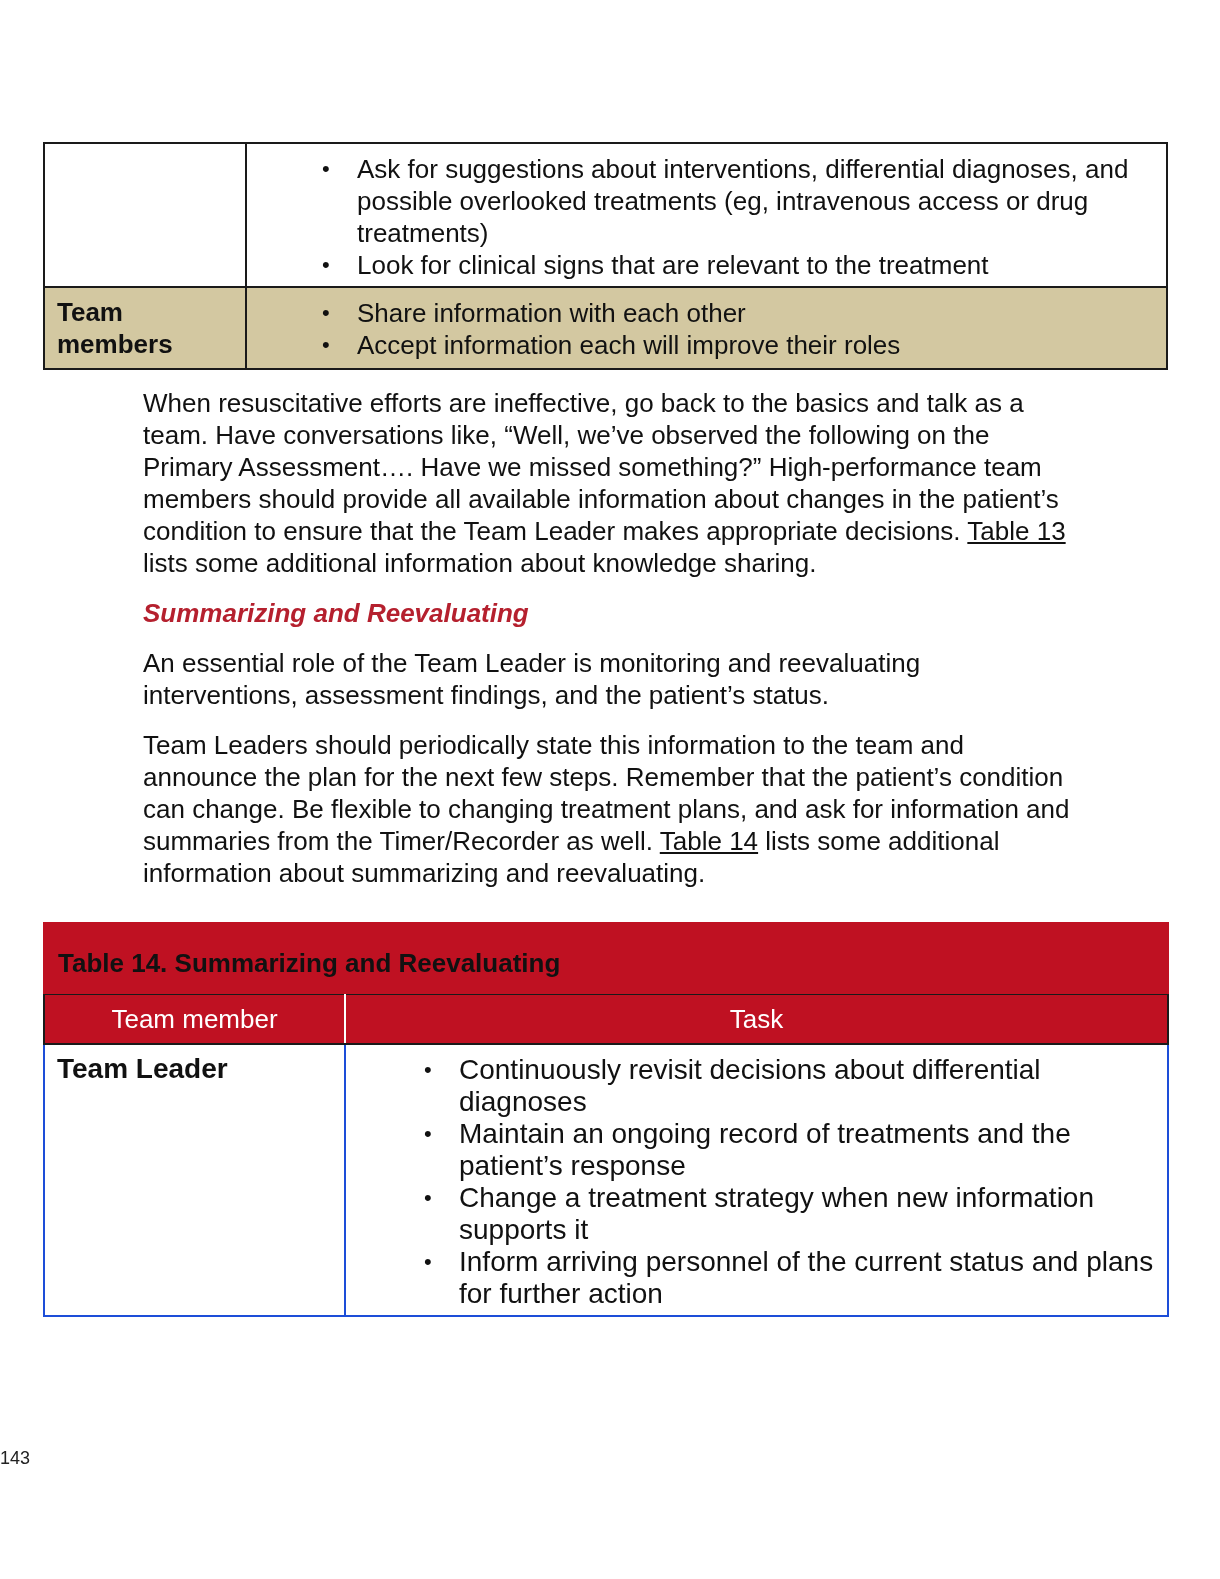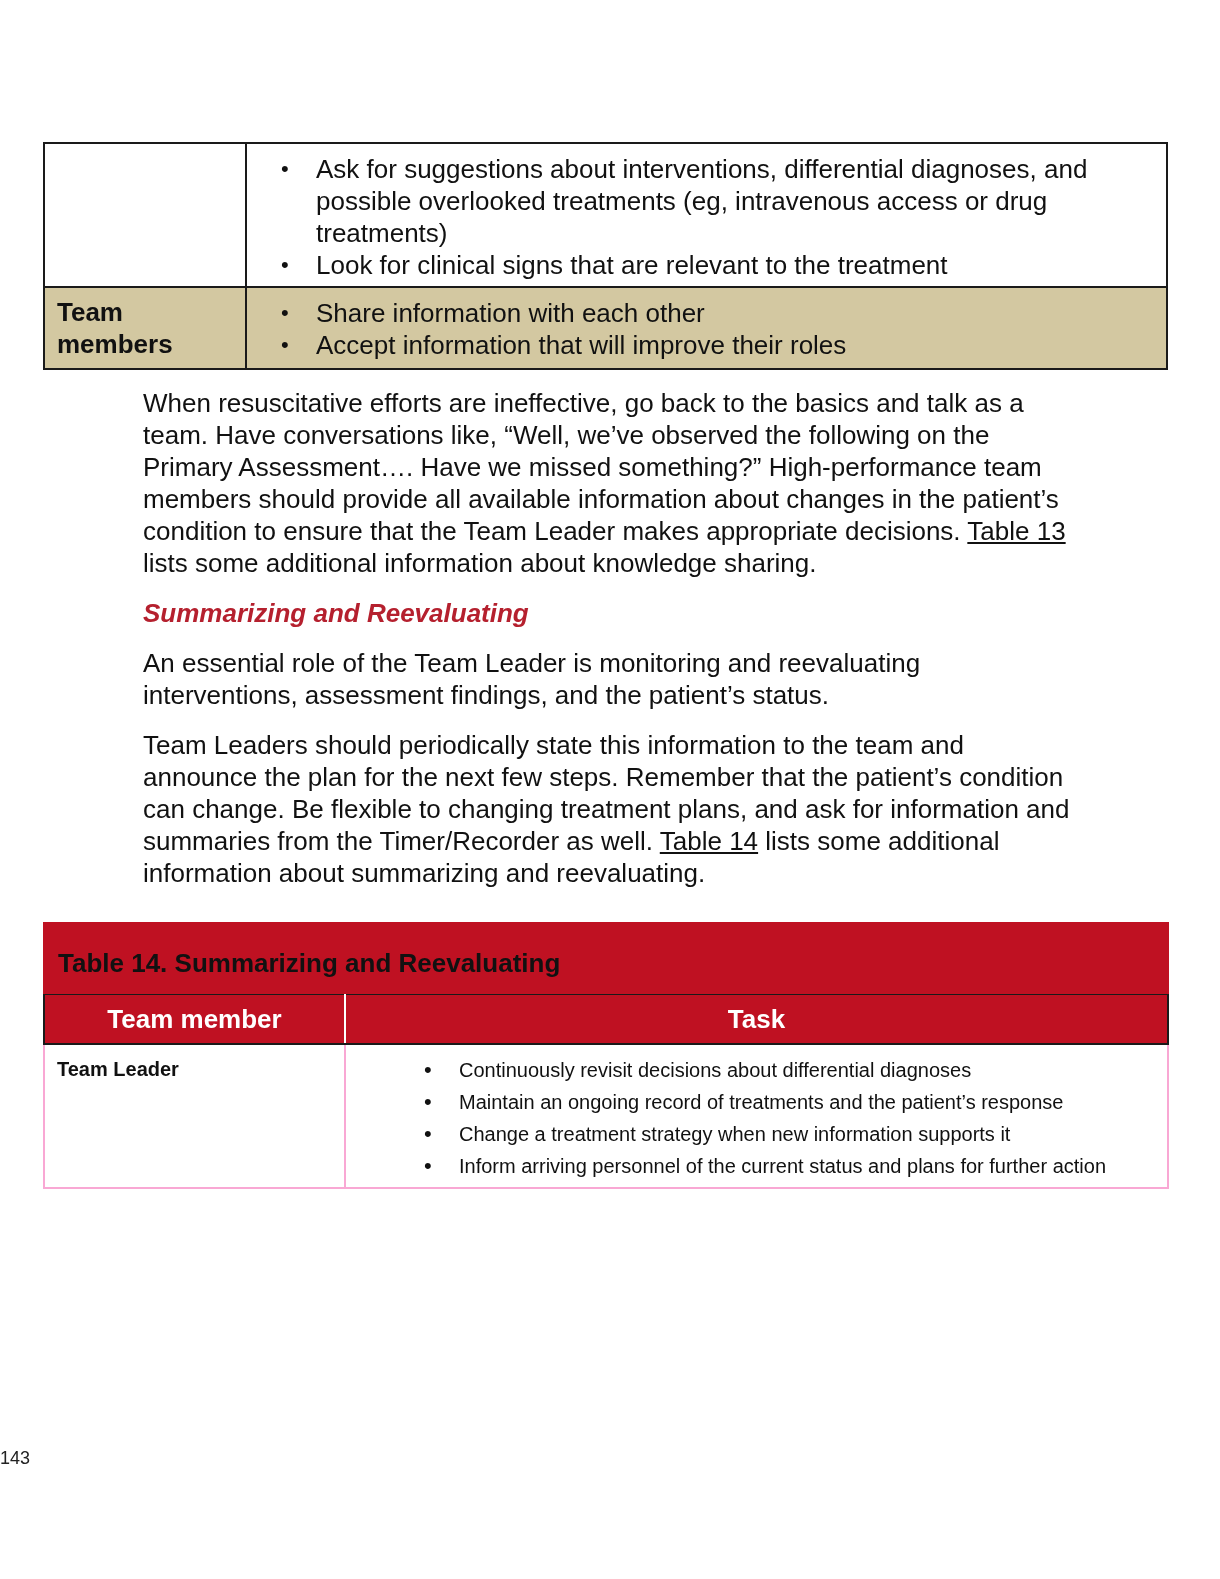--- a/index.html
+++ b/index.html
@@ -8,21 +8,21 @@
     font-family: "Liberation Sans", sans-serif; color: #111;
   }
   .tbl-top {
     position: absolute; left: 43px; top: 142px; width: 1125px;
     border-collapse: collapse; table-layout: fixed;
   }
   .tbl-top td { border: 2px solid #1a1a1a; vertical-align: top; font-size: 26px; line-height: 32px; }
   .col1 { width: 176px; margin-left: 43px; }
   .role-cell { font-weight: bold; padding: 8px 12px; }
   .tan { background: #d3c8a1; }
-  ul.bullets { margin: 0; padding: 8px 10px 4px 68px; list-style: none; }
+  ul.bullets { margin: 0; padding: 8px 10px 4px 109px; list-style: none; }
   ul.bullets li { position: relative; }
   ul.bullets li::before {
     content: "\2022"; position: absolute; left: -35px; top: 0; font-size: 22px;
   }
   .body-text {
     position: absolute; left: 143px; width: 930px;
     font-size: 26px; line-height: 32px;
   }
   .body-text p { margin: 0 0 18px 0; }
   .link { text-decoration: underline; }
@@ -32,26 +32,26 @@
   .t14 {
     position: absolute; left: 43px; top: 922px; width: 1126px;
   }
   .t14-title {
     background: #bf1122; height: 72px; border: 1px solid #bf1122;
     font-weight: bold; font-size: 26px; color: #111;
     display: flex; align-items: flex-end; padding: 0 0 14px 14px; box-sizing: border-box;
   }
   table.t14-grid { width: 100%; border-collapse: collapse; table-layout: fixed; }
   table.t14-grid th {
-    background: #bf1122; color: #ffffff; font-size: 26px; font-weight: bold;
+    background: #bf1122; color: #ffffff; font-size: 26px; font-weight: normal;
     height: 46px; border: 2px solid #1a1a1a; border-top: 1px solid #1a1a1a;
   }
   table.t14-grid th.c1 { border-right: 2px solid #ffffff; }
   table.t14-grid td {
-    border: 2px solid #f9a8d4; vertical-align: top; font-size: 20px; line-height: 32px;
+    border: 2px solid #1d4ed8; vertical-align: top; font-size: 28px; line-height: 32px;
   }
   .c1 { width: 297px; }
   ul.b2 { margin: 0; padding: 8px 10px 4px 112px; list-style: none; }
   ul.b2 li { position: relative; }
   ul.b2 li::before { content: "\2022"; position: absolute; left: -35px; top: 0; font-size: 22px; }
   .page-number {
     position: absolute; top: 1448px; left: 0; width: 1212px; text-align: left;
     font-size: 18px; color: #222;
   }
 </style>
@@ -67,21 +67,21 @@
         <li>Ask for suggestions about interventions, differential diagnoses, and possible overlooked treatments (eg, intravenous access or drug treatments)</li>
         <li>Look for clinical signs that are relevant to the treatment</li>
       </ul>
     </td>
   </tr>
   <tr class="tan">
     <td class="col1 role-cell" style="padding-right:40px">Team members</td>
     <td>
       <ul class="bullets">
         <li>Share information with each other</li>
-        <li>Accept information that will improve their roles</li>
+        <li>Accept information each will improve their roles</li>
       </ul>
     </td>
   </tr>
 </tbody>
   </table>
 
 <div class="body-text" style="top:387px;">
   <p><span>When resuscitative efforts are ineffective, go back to the basics and talk as a team. Have conversations like, “Well, we’ve observed the following on the Primary Assessment…. Have we missed something?” High-performance team members should provide all available information about changes in the patient’s condition to ensure that the Team Leader makes appropriate decisions. </span><span class="link">Table 13</span><span> lists some additional information about knowledge sharing.</span></p>
   <h2 class="section-heading">Summarizing and Reevaluating</h2>
   <p>An essential role of the Team Leader is monitoring and reevaluating interventions, assessment findings, and the patient’s status.</p>

